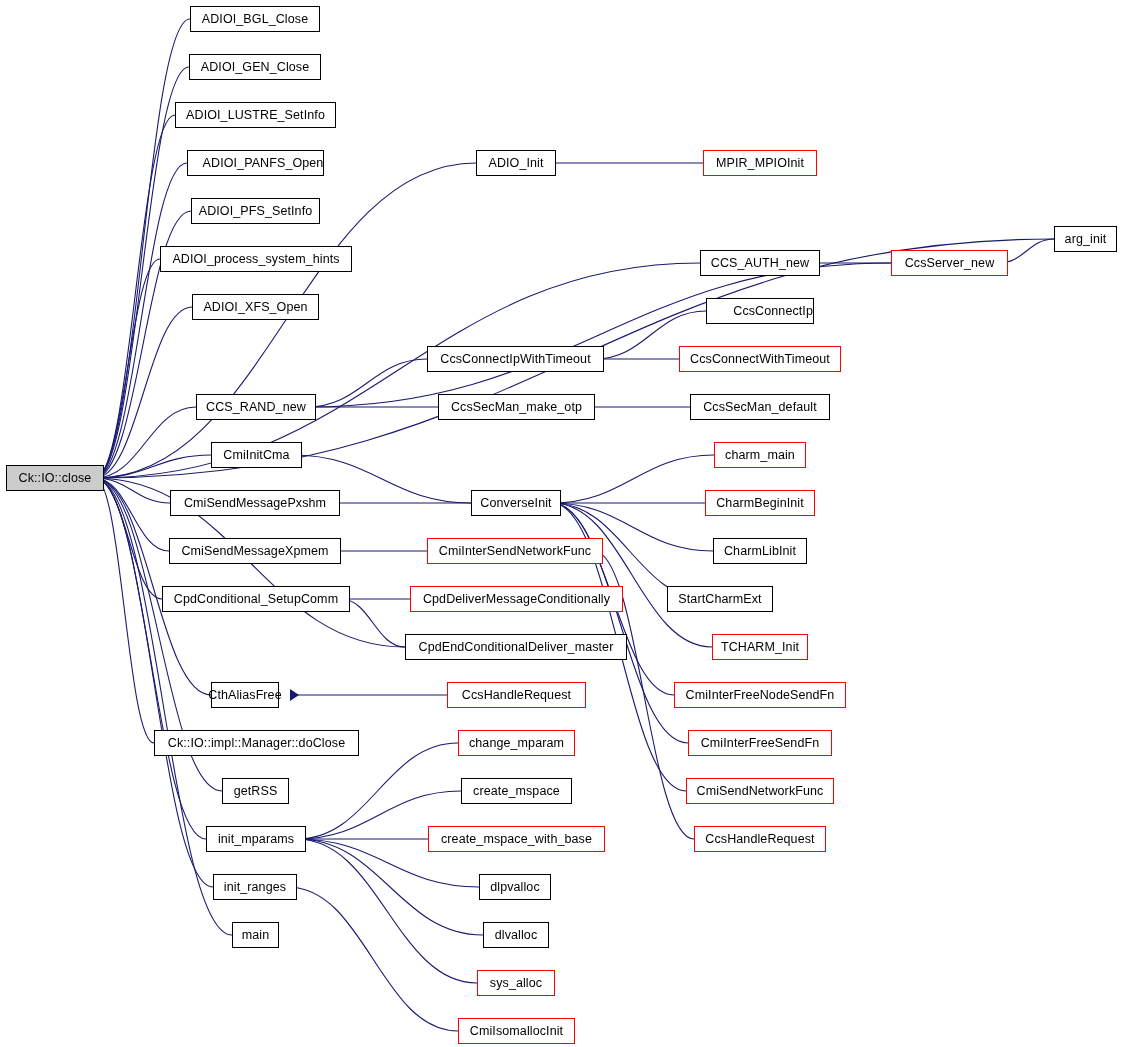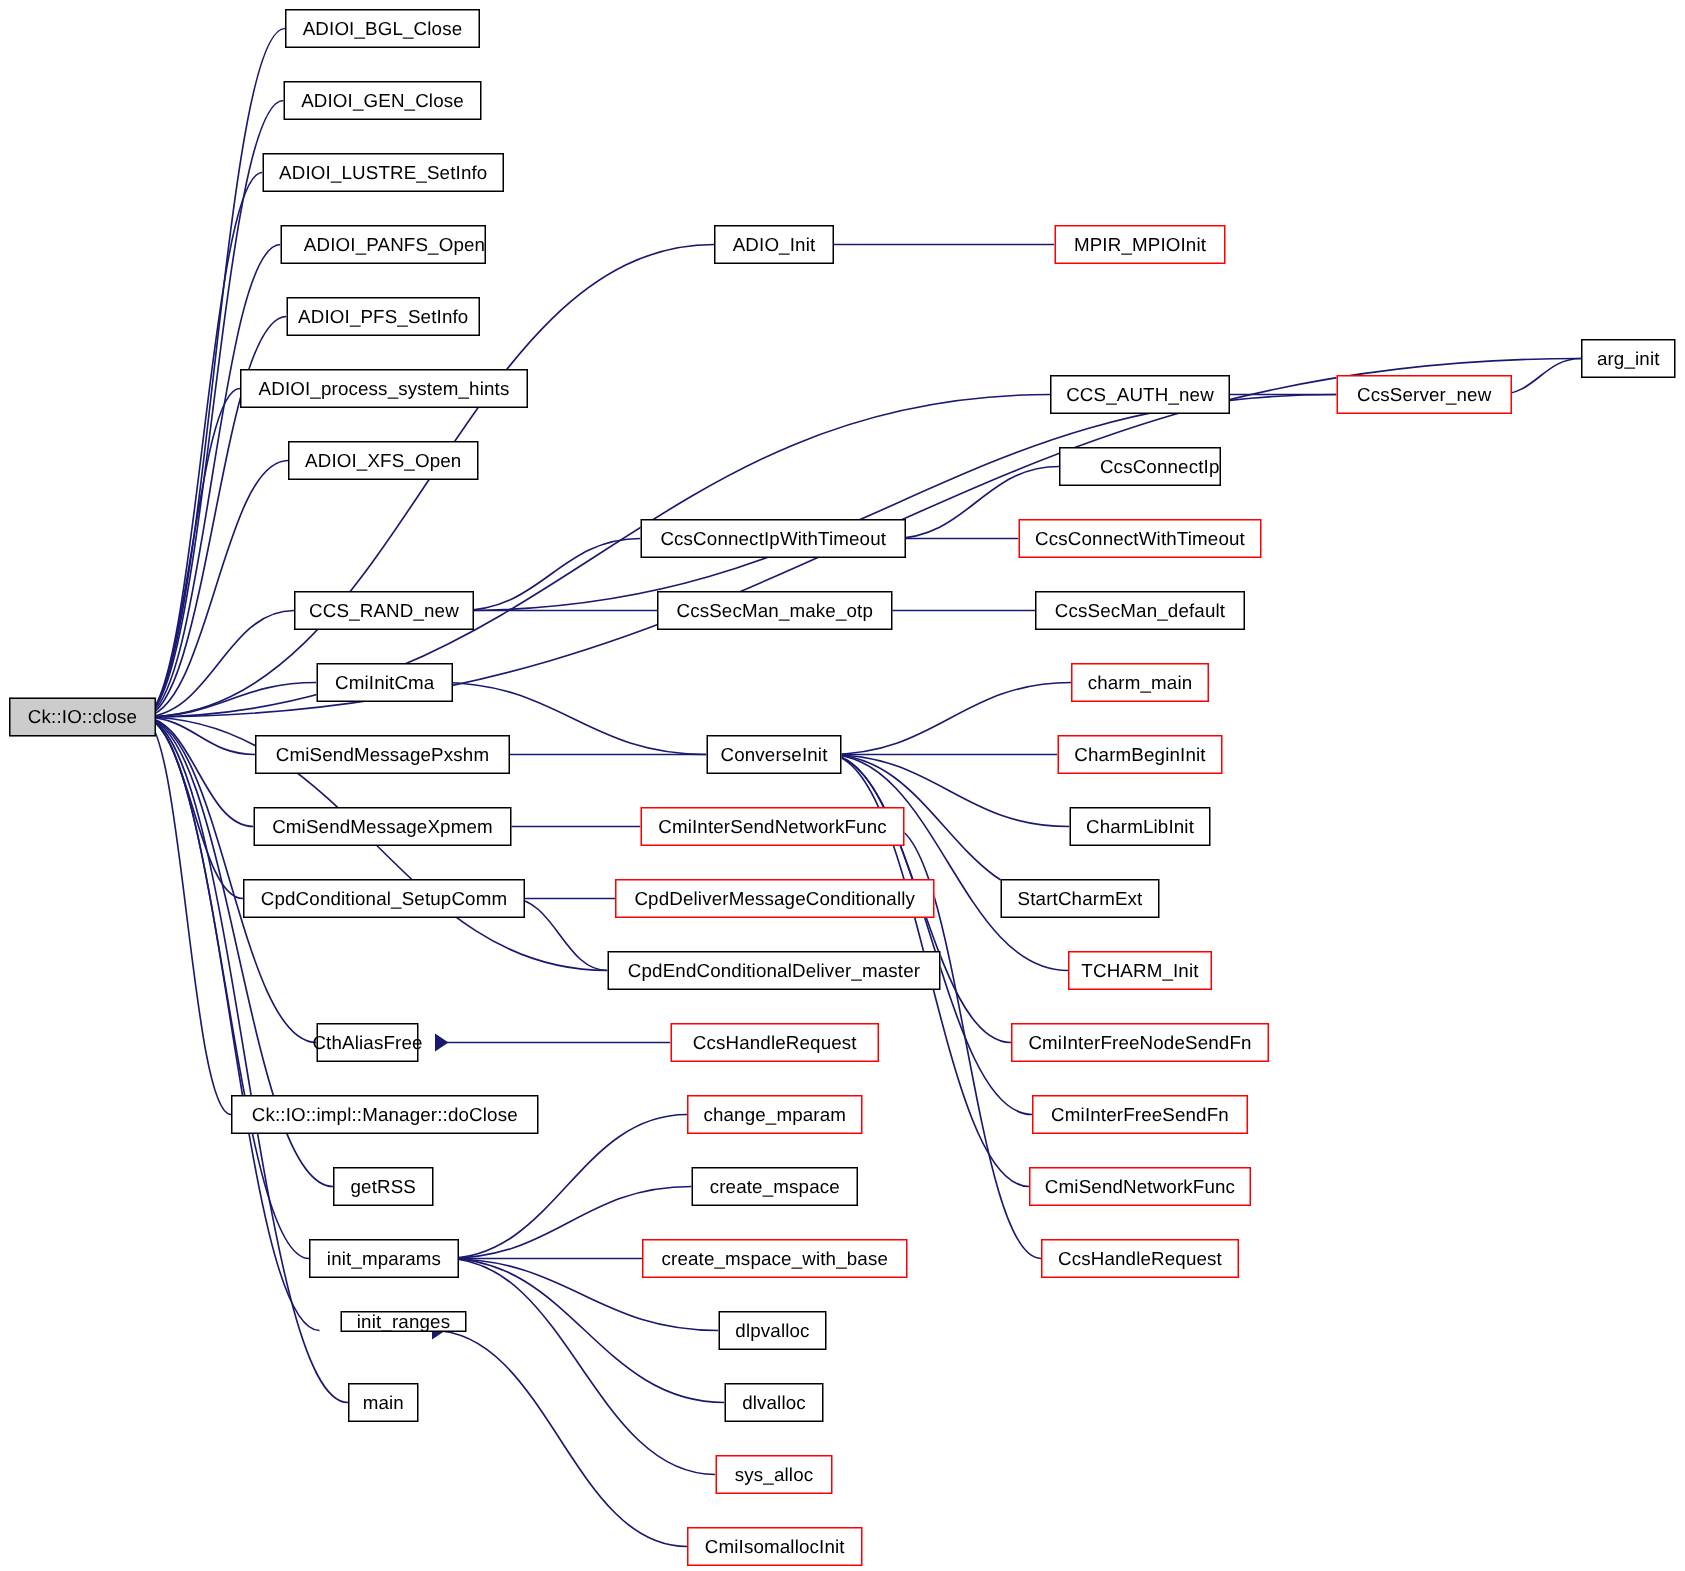--- a/index.html
+++ b/index.html
@@ -267,21 +267,21 @@
     </div>
     <div class="node" style="left: 206px; top: 826px; width: 100px; height: 26px;">
       <span>init_mparams</span>
     </div>
     <div class="node red" style="left: 428px; top: 826px; width: 177px; height: 26px;">
       <span>create_mspace_with_base</span>
     </div>
     <div class="node red" style="left: 694px; top: 826px; width: 132px; height: 26px;">
       <span>CcsHandleRequest</span>
     </div>
-    <div class="node" style="left: 227px; top: 874px; width: 84px; height: 14px;">
+    <div class="node" style="left: 213px; top: 874px; width: 84px; height: 26px;">
       <span>init_ranges</span>
     </div>
     <div class="node" style="left: 479px; top: 874px; width: 72px; height: 26px;">
       <span>dlpvalloc</span>
     </div>
     <div class="node" style="left: 232px; top: 922px; width: 47px; height: 26px;">
       <span>main</span>
     </div>
     <div class="node" style="left: 483px; top: 922px; width: 66px; height: 26px;">
       <span>dlvalloc</span>

